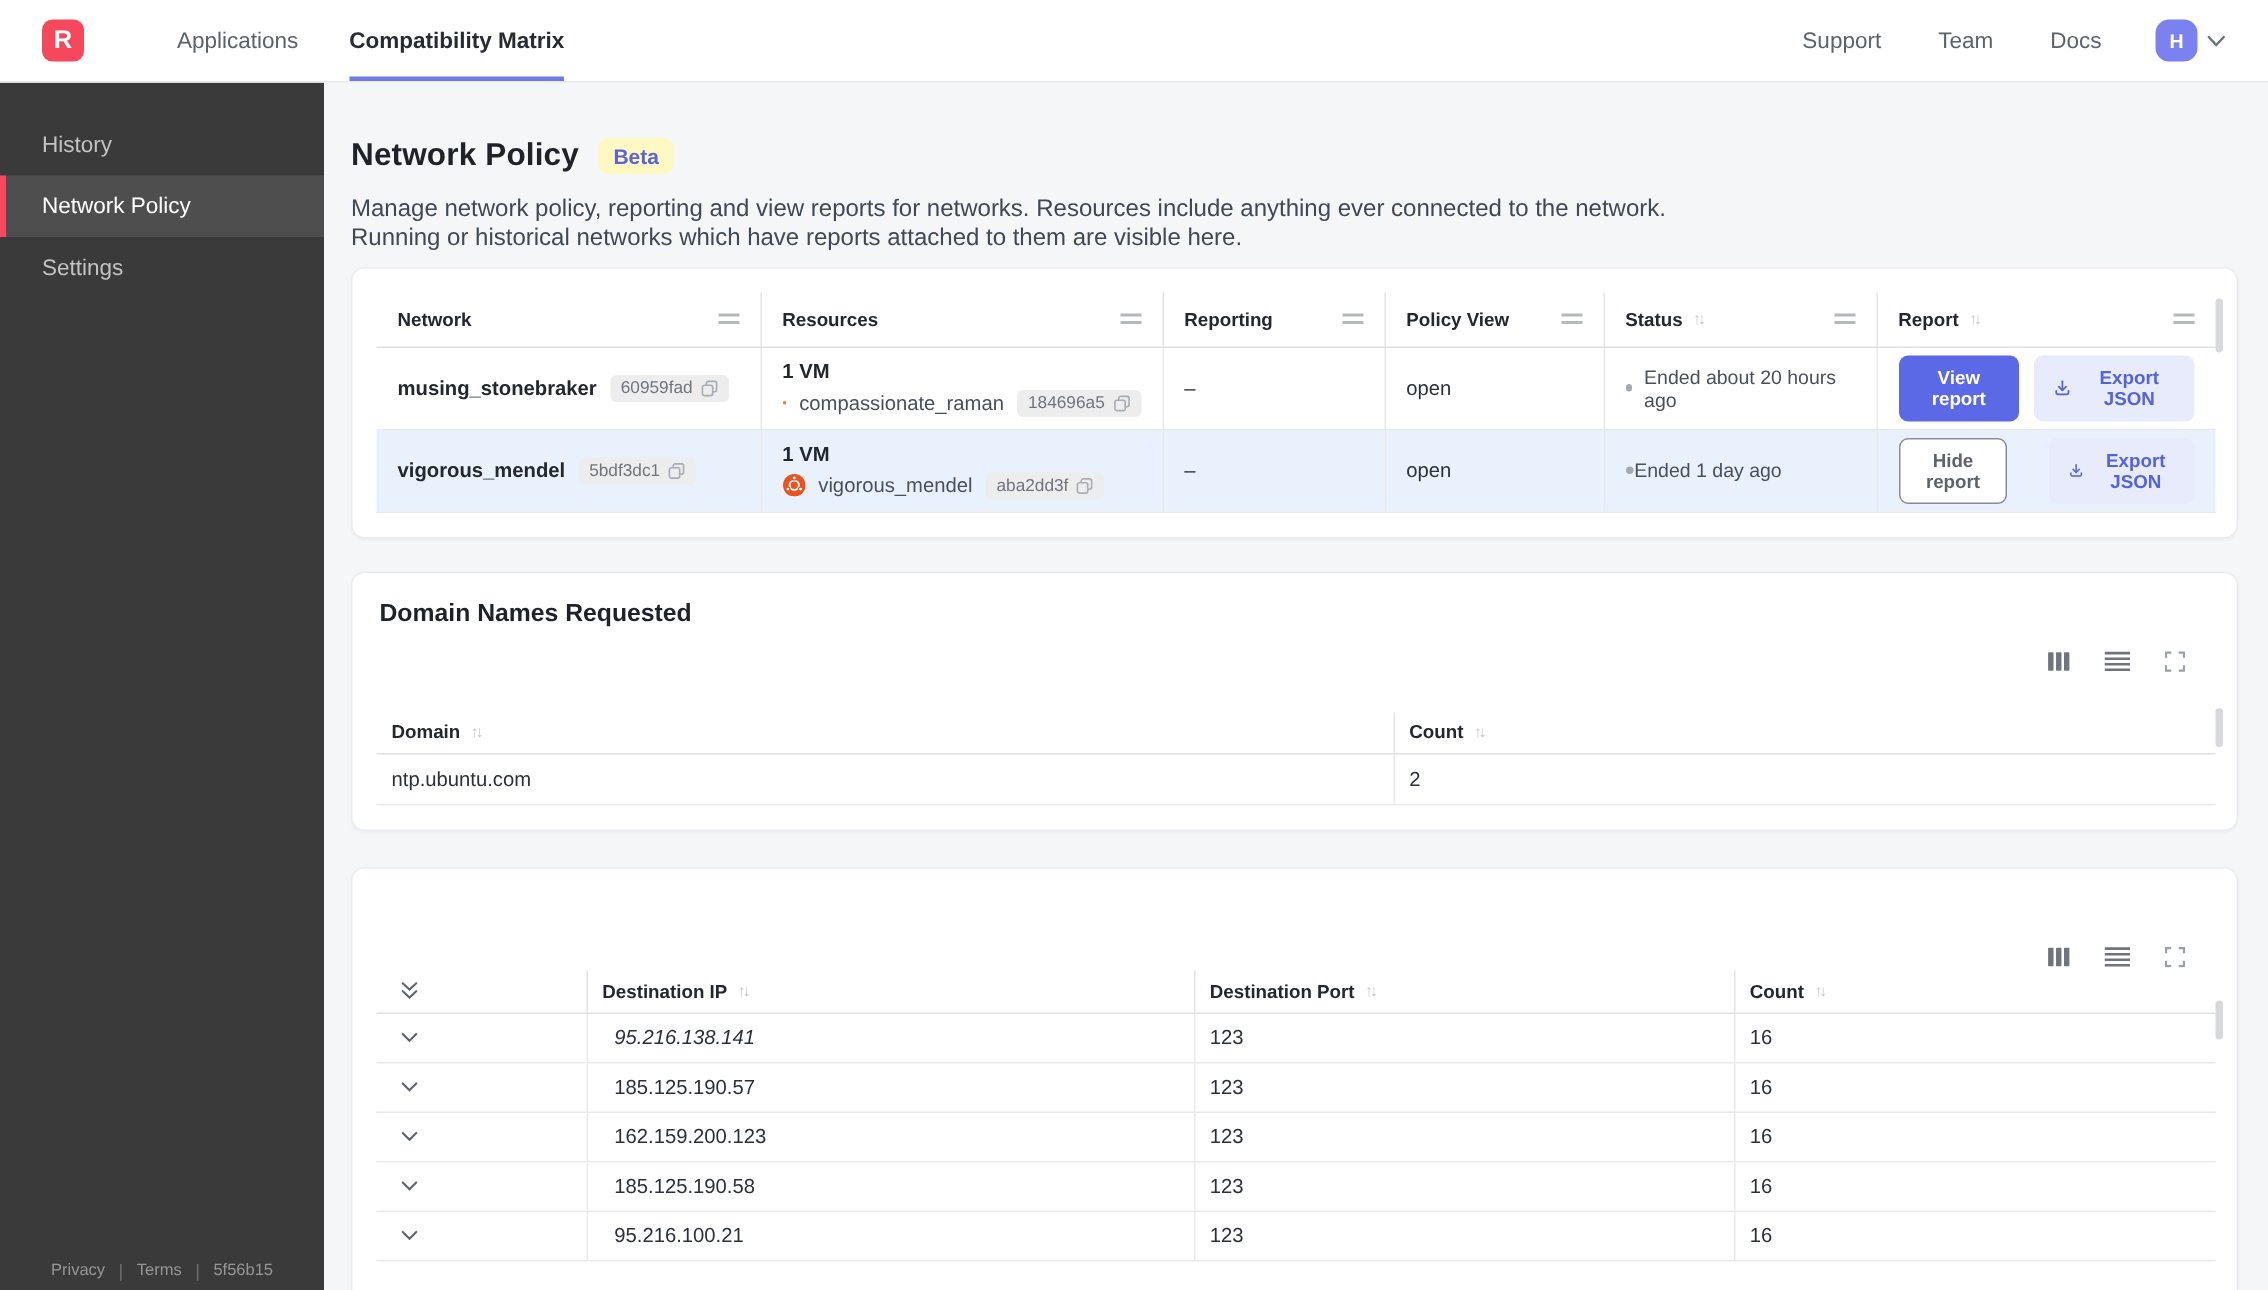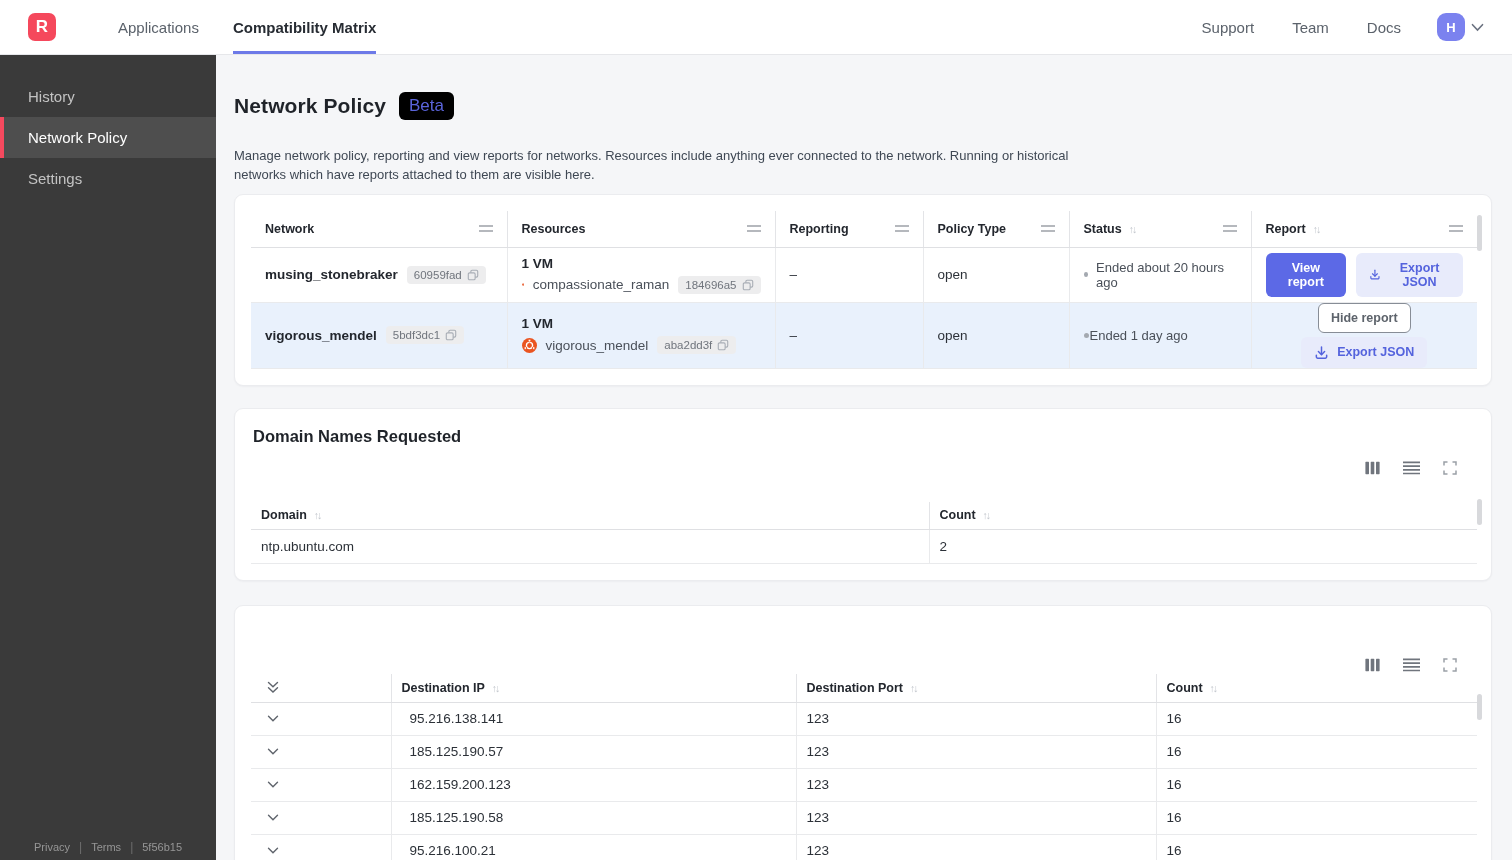--- a/index.html
+++ b/index.html
@@ -31,23 +31,23 @@
   .sb-footer { position:absolute; bottom:6px; left:0; width:100%; display:flex; align-items:center;
     justify-content:center; gap:9px; font-size:11px; color:#969696; }
   .sb-footer .sep { color:#6e6e6e; font-size:12px; }
   .sb-footer .lnk { cursor:pointer; }
 
   
   .main { position:absolute; left:216px; top:55px; right:0; bottom:0; overflow:hidden;
     padding:37px 20px 0 18px; background:#f5f6f8; }
   .page-title-row { display:flex; align-items:center; gap:13px; }
   h1.page-title { font-size:21px; color:#1f2329; letter-spacing:0.1px; }
-  .beta-badge { background:#000000; color:#5a64da; font-size:17px; font-weight:normal;
+  .beta-badge { background:#fef9c3; color:#5a64da; font-size:14px; font-weight:bold;
     padding:4px 10px; border-radius:6px; }
-  .page-desc { margin-top:26px; font-size:13px; line-height:19px; color:#3f4854; max-width:880px; }
+  .page-desc { margin-top:14px; font-size:16px; line-height:19px; color:#3f4854; max-width:880px; }
 
   .card { position:relative; background:#fff; border:1px solid #ebecef; border-radius:9px;
     width:1258px; box-shadow:0 1px 2px rgba(20,24,40,.04); }
   .card-1 { margin-top:10px; padding:16px; }
   .card-2 { margin-top:22px; padding:16px; }
   .card-3 { margin-top:24px; padding:16px 16px 60px; }
   h2.card-title { font-size:16.5px; color:#1f2329; margin-left:2px; margin-top:2px; }
   .card-tools { position:absolute; top:52px; right:34px; display:flex; gap:23px; align-items:center; }
   .tool-btn { cursor:pointer; display:flex; align-items:center; }
 
@@ -165,21 +165,21 @@
               </div>
             </th>
             <th>
               <div class="thflex">
                 <span>Reporting</span>
                 <span class="col-handle"></span>
               </div>
             </th>
             <th>
               <div class="thflex">
-                <span>Policy Type</span>
+                <span>Policy View</span>
                 <span class="col-handle"></span>
               </div>
             </th>
             <th>
               <div class="thflex">
                 <span>Status</span>
                 <span class="sort-ic">↑↓</span>
                 <span class="col-handle"></span>
               </div>
             </th>
@@ -283,21 +283,21 @@
             </td>
             <td class="muted">–</td>
             <td class="muted">open</td>
             <td>
               <div class="cellflex" style="gap:1px;">
                 <span class="dot"></span>
                 <span class="status-text">Ended 1 day ago</span>
               </div>
             </td>
             <td>
-              <div class="cellflex" style="gap:4px;flex-direction:column;">
+              <div class="cellflex" style="gap:28px;">
                 <button class="btn secondary">Hide report</button>
                 <button class="btn export">
                   <svg width="15" height="15" viewBox="0 0 16 16" fill="none" stroke="#5463dd" stroke-width="1.6" stroke-linecap="round" stroke-linejoin="round">
                     <path d="M8 2.2v8"></path>
                     <path d="M4.7 7 8 10.3 11.3 7"></path>
                     <path d="M2.5 10.8v1.7a1.5 1.5 0 0 0 1.5 1.5h8a1.5 1.5 0 0 0 1.5-1.5v-1.7"></path>
                   </svg>
                   <span>Export JSON</span>
                 </button>
               </div>
@@ -419,21 +419,21 @@
             </th>
           </tr>
         </thead>
       <tbody id="destinations-body">
           <tr>
             <td><span class="expander" style="padding-left:6px;">
                 <svg width="12" height="8" viewBox="0 0 12 8" fill="none" stroke="#5f646c" stroke-width="1.4" stroke-linecap="round">
                   <path d="M1.5 1.3 6 5.8l4.5-4.5"></path>
                 </svg>
               </span></td>
-            <td style="padding-left:18px;">95.216.138.141</td>
+            <td style="padding-left:18px;font-style:italic;">95.216.138.141</td>
             <td>123</td>
             <td>16</td>
           </tr>
           <tr>
             <td><span class="expander" style="padding-left:6px;">
                 <svg width="12" height="8" viewBox="0 0 12 8" fill="none" stroke="#5f646c" stroke-width="1.4" stroke-linecap="round">
                   <path d="M1.5 1.3 6 5.8l4.5-4.5"></path>
                 </svg>
               </span></td>
             <td style="padding-left:18px;">185.125.190.57</td>

